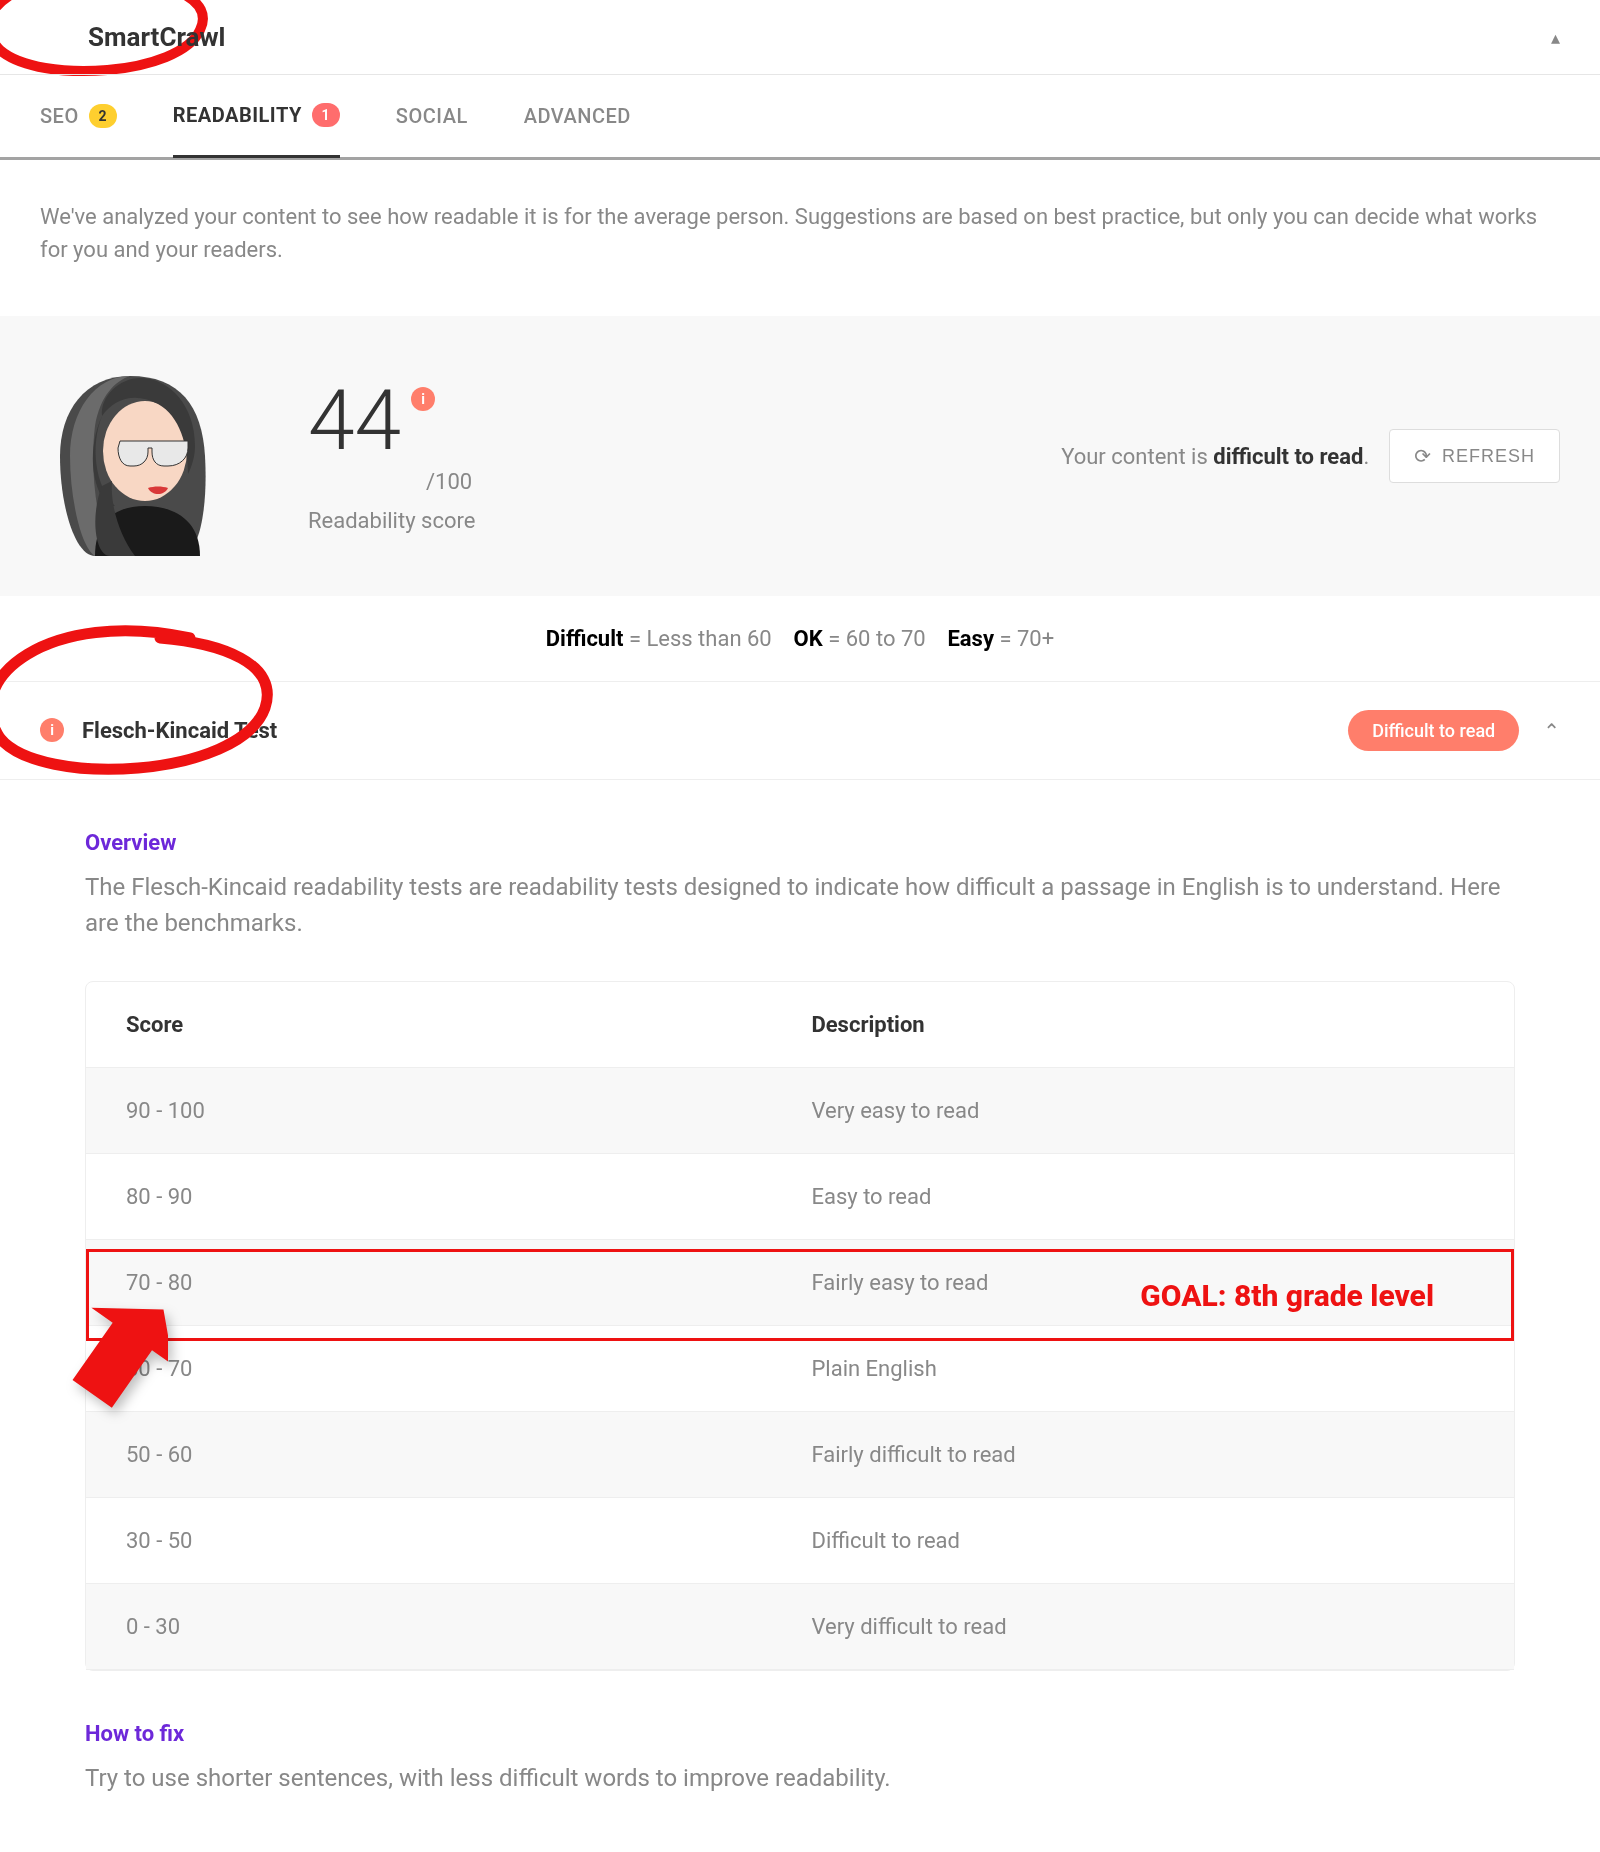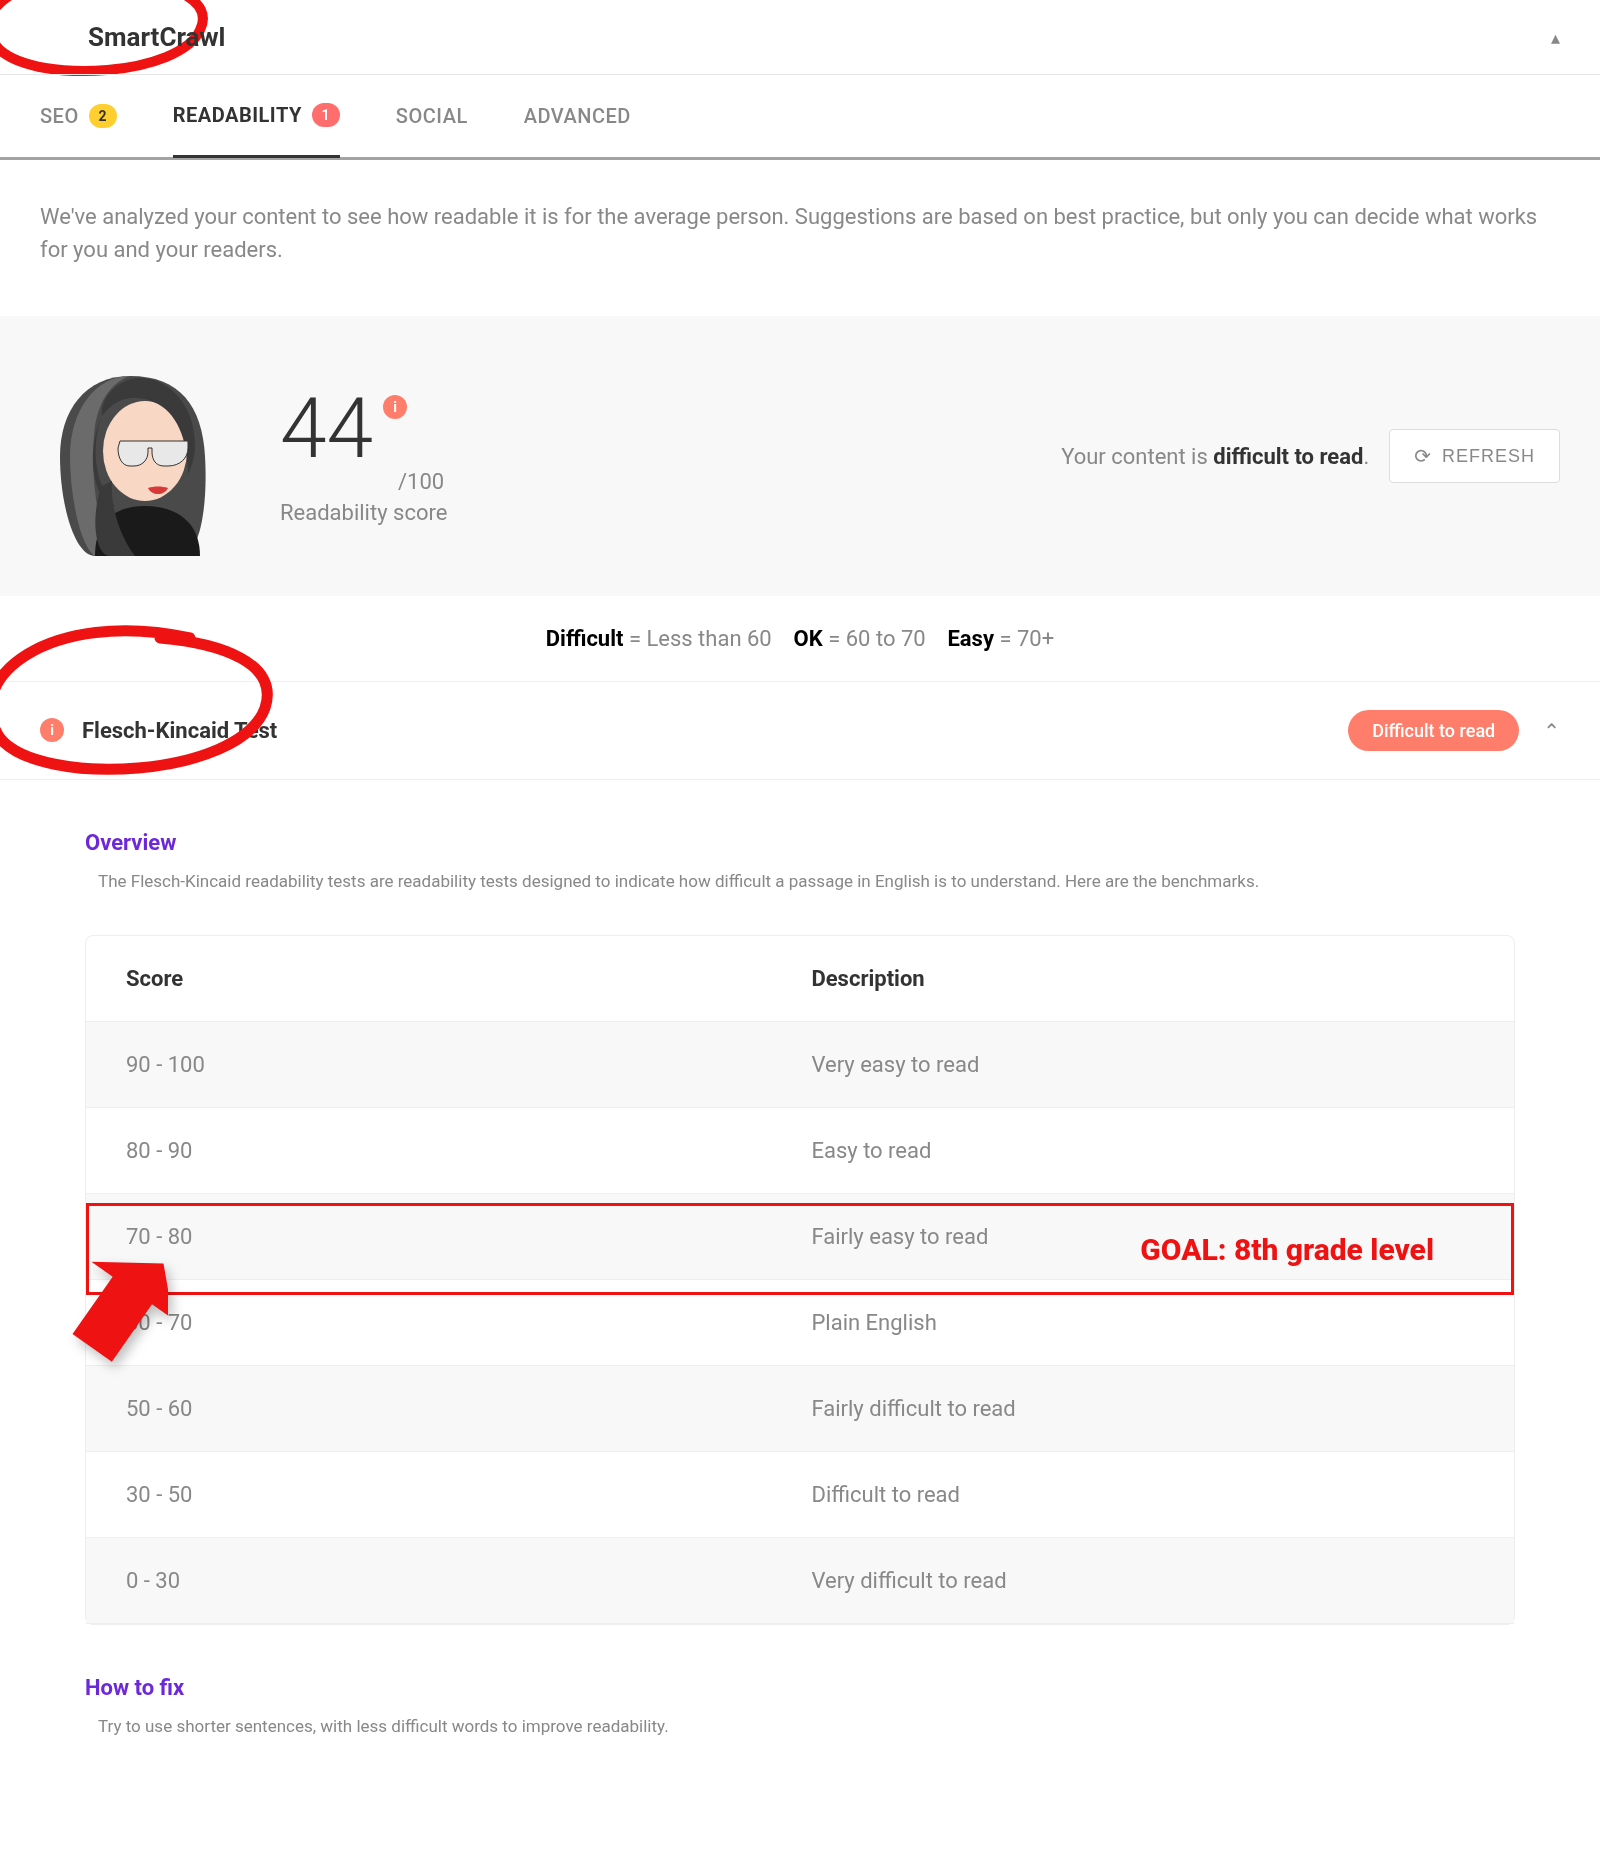--- a/index.html
+++ b/index.html
@@ -91,21 +91,22 @@
     height: 200px;
     flex-shrink: 0;
     position: relative;
     overflow: hidden;
   }
   .avatar svg { width: 100%; height: 100%; }
 
   .score-block {
     display: flex;
     flex-direction: column;
-    gap: 6px;
+    gap: 14px;
+    margin-left: 28px;
   }
   .score-line {
     display: flex;
     align-items: baseline;
     gap: 10px;
     position: relative;
   }
   .score-big {
     font-size: 84px;
     font-weight: 300;
@@ -220,25 +221,24 @@
     background: #fff;
     margin: 0 40px;
   }
   .sub-heading {
     font-size: 22px;
     font-weight: 700;
     color: #6d28d9;
     margin-bottom: 14px;
   }
   .sub-text {
-    font-size: 17px;
+    font-size: 24px;
     color: #888;
     margin-bottom: 40px;
     line-height: 1.5;
-    margin-left: 13px;
   }
 
   
   .bench-table {
     border: 1px solid #eee;
     border-radius: 8px;
     overflow: visible;
     position: relative;
   }
   .bench-row {

